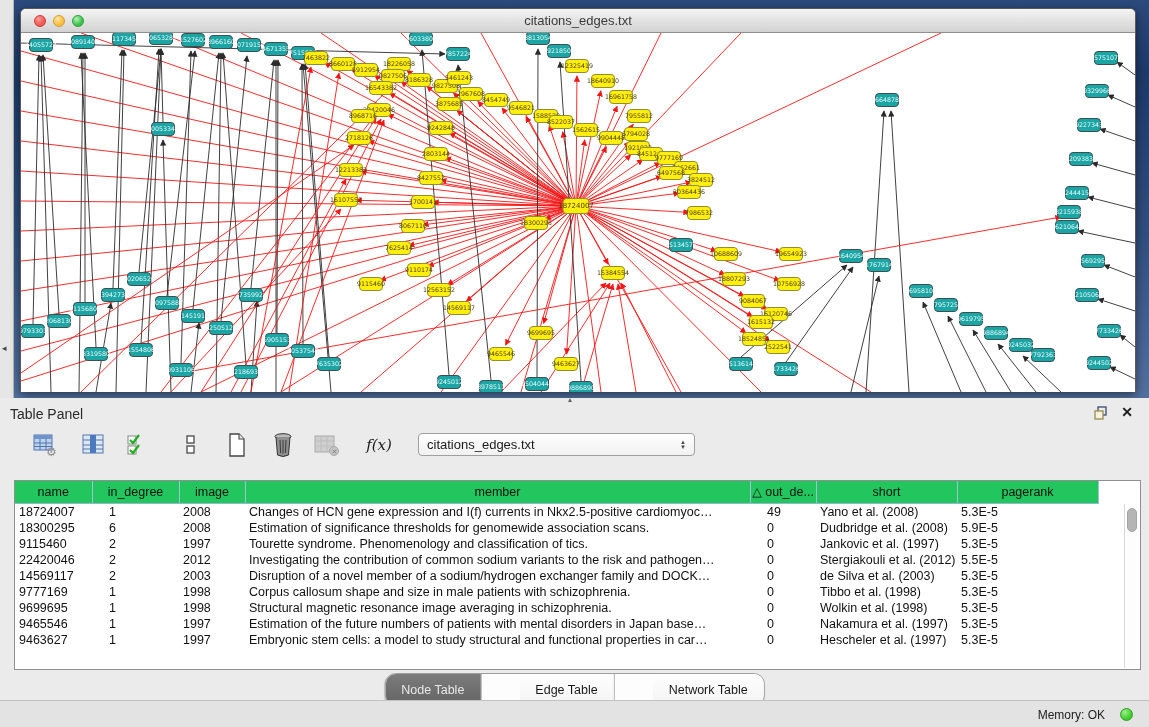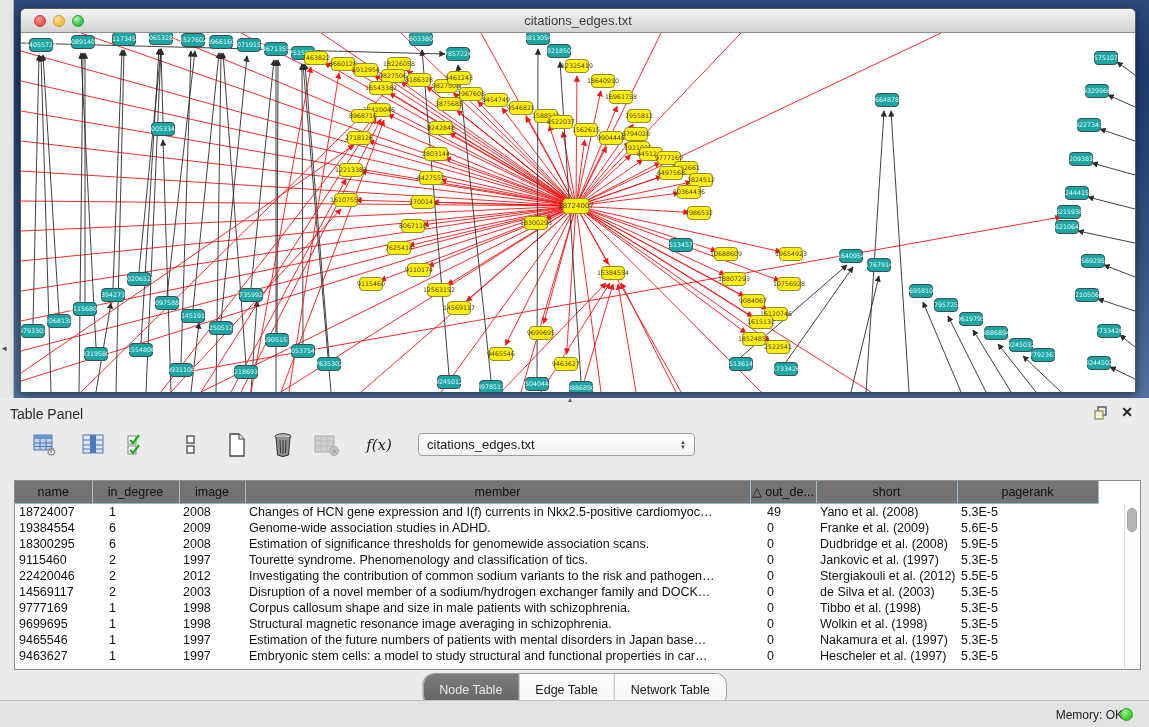--- a/index.html
+++ b/index.html
@@ -36,38 +36,38 @@
   .tb-btn { position:absolute; top:2px; width:30px; height:30px; display:flex; align-items:center; justify-content:center; }
   .fx { font-family:"DejaVu Serif", serif; font-style:italic; font-size:15px; color:#1a1a1a; }
   .combo { position:absolute; left:418px; top:5px; width:277px; height:23px; background:linear-gradient(#ffffff,#f1f1f1);
            border:1px solid #9f9f9f; border-radius:4px; display:flex; align-items:center; padding:0 8px;
            font-size:13px; color:#1a1a1a; }
   .combo .spin { margin-left:auto; display:flex; flex-direction:column; line-height:5px; font-size:6px; color:#444; }
 
   .table-wrap { position:absolute; left:14px; top:82px; width:1127px; height:190px; background:#fff;
                 border:1px solid #8f8f8f; overflow:hidden; }
   table { border-collapse:collapse; table-layout:fixed; width:1083px; }
-  th { background:#737373; border-right:1px solid #9dc2d4; border-bottom:1px solid #8fb9cc;
+  th { background:#22c55e; border-right:1px solid #9dc2d4; border-bottom:1px solid #8fb9cc;
        font-weight:normal; font-size:12.5px; color:#111; height:22px; overflow:hidden; white-space:nowrap; }
   td { font-size:12.5px; color:#111; height:16px; line-height:16px; padding-left:4px;
        overflow:hidden; white-space:nowrap; }
   td.ind { padding-left:17px; }
   .vscroll { position:absolute; right:1px; top:23px; width:15px; bottom:1px; background:#fdfdfd; border-left:1px solid #d8d8d8; }
   .vthumb { position:absolute; left:2px; top:4px; width:10px; height:24px; background:#b5b5b5; border:1px solid #a3a3a3; border-radius:6px; }
 
   .tabs-row { position:absolute; left:0; top:274px; width:100%; height:26px; }
   .seg { position:absolute; left:50%; transform:translateX(-50%); top:1px; display:flex; height:33px;
-         border:1px solid #9f9f9f; border-radius:11px; overflow:hidden; background:#fdfdfd; box-shadow:0 1px 1px rgba(0,0,0,.15); }
+         border:1px solid #9f9f9f; border-radius:11px; overflow:hidden; background:#fdfdfd; box-shadow:0 1px 1px rgba(0,0,0,.15);gap:38px; }
   .seg span { display:flex; align-items:center; justify-content:center; font-size:12.5px; padding:0 16px;
               border-right:1px solid #b5b5b5; color:#1a1a1a; background:linear-gradient(#fefefe,#f4f4f4); }
   .seg span:last-child { border-right:none; }
   .seg span.sel { background:linear-gradient(#7c7c7c,#636363); color:#e8e8e8; }
 
   .statusbar { position:absolute; left:0; top:700px; width:1149px; height:27px; background:#e3e3e3; border-top:1px solid #c2c2c2; }
-  .mem-label { position:absolute; right:26px; top:7px; font-size:12px; color:#222;padding-left:37px; }
+  .mem-label { position:absolute; right:44px; top:7px; font-size:12px; color:#222;padding-left:37px; }
   .mem-dot { position:absolute; right:16px; top:7px; width:13px; height:13px; border-radius:50%;
              background:radial-gradient(circle at 35% 30%,#9bf08a,#3ecb2a 65%); border:1px solid #2f9e1f; }
 
   svg text { font-family:"DejaVu Sans", sans-serif; }
   .icon-svg { display:block; }
 </style>
 </head>
 <body>
 
 <div class="network-area">
@@ -834,29 +834,20 @@
           <tr>
             <td>18724007</td>
             <td class="ind">1</td>
             <td>2008</td>
             <td>Changes of HCN gene expression and I(f) currents in Nkx2.5-positive cardiomyoc…</td>
             <td class="ind">49</td>
             <td>Yano et al. (2008)</td>
             <td>5.3E-5</td>
           </tr>
           <tr>
-            <td>19384554</td>
-            <td class="ind">6</td>
-            <td>2009</td>
-            <td>Genome-wide association studies in ADHD.</td>
-            <td class="ind">0</td>
-            <td>Franke et al. (2009)</td>
-            <td>5.6E-5</td>
-          </tr>
-          <tr>
             <td>18300295</td>
             <td class="ind">6</td>
             <td>2008</td>
             <td>Estimation of significance thresholds for genomewide association scans.</td>
             <td class="ind">0</td>
             <td>Dudbridge et al. (2008)</td>
             <td>5.9E-5</td>
           </tr>
           <tr>
             <td>9115460</td>

